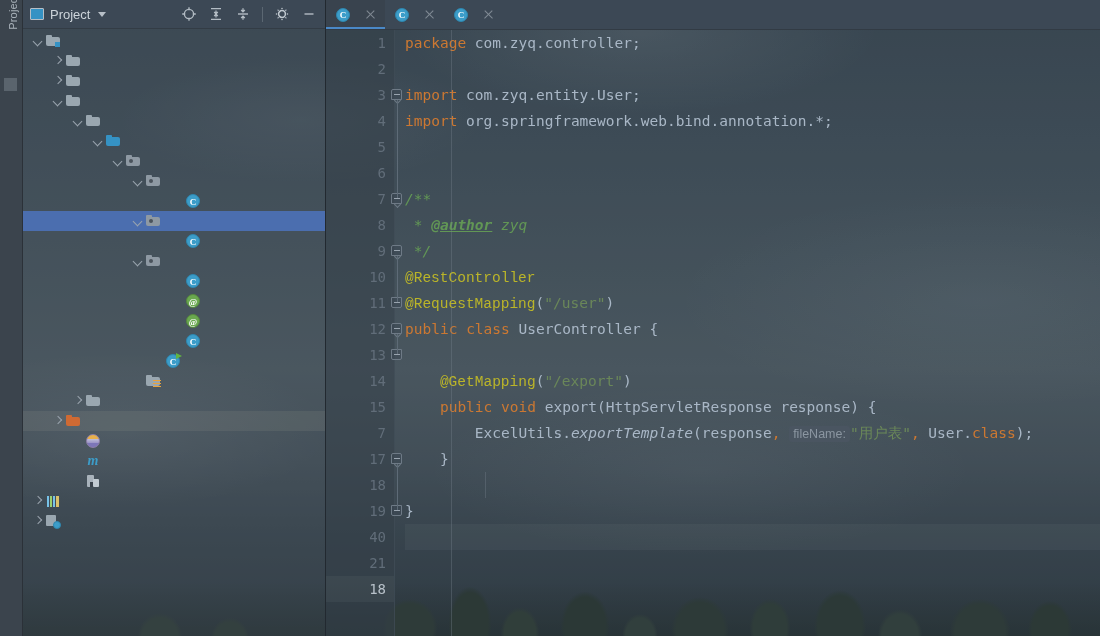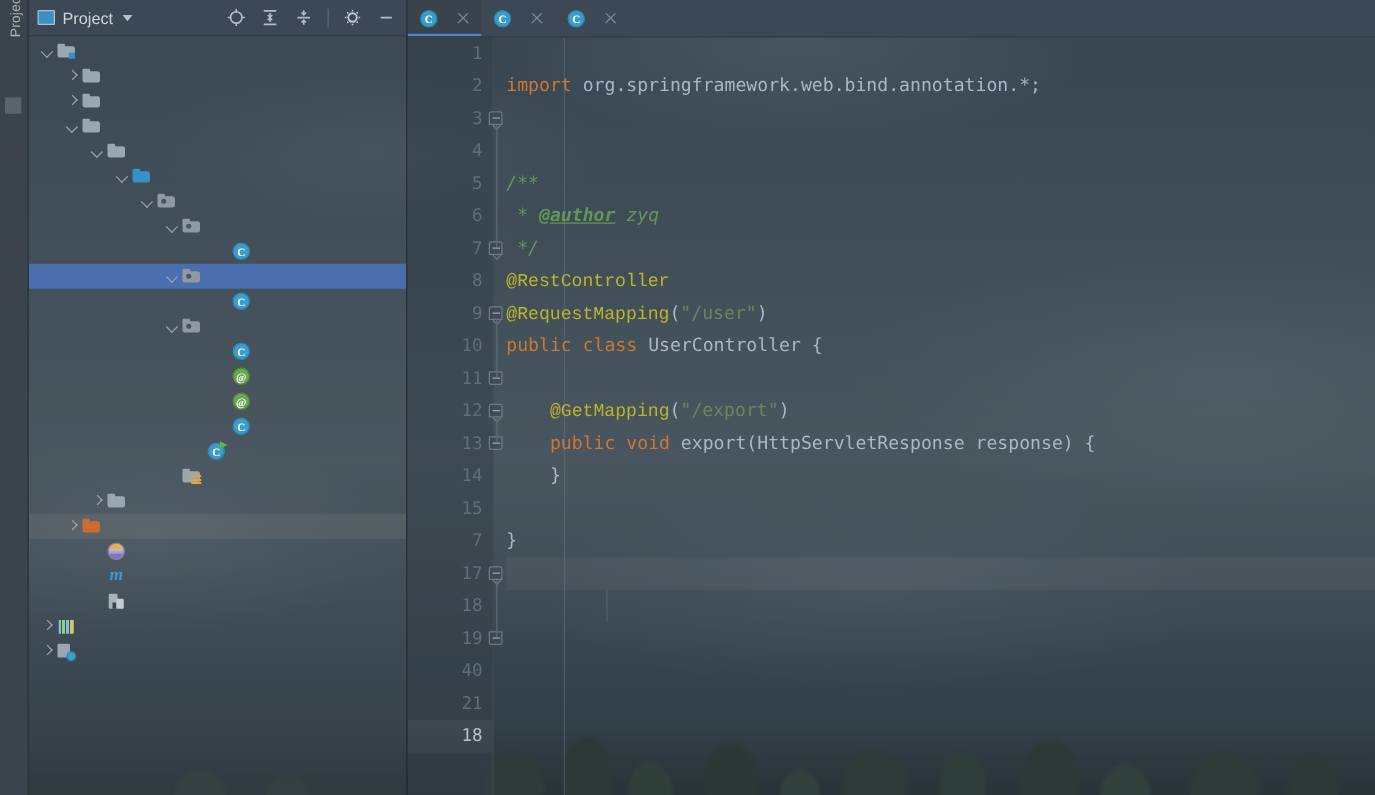--- a/index.html
+++ b/index.html
@@ -717,33 +717,36 @@
           <div class="gline">21</div>
           <div class="gline cur">18</div>
           <div class="foldline" style="top: 70px; height: 98px;"></div>
           <div class="foldline" style="top: 226px; height: 46px;"></div>
           <div class="foldline" style="top: 304px; height: 20px;"></div>
           <div class="foldline" style="top: 434px; height: 46px;"></div>
         </div>
       <div class="code" id="code">
         <div class="indent-guide" style="left:56px;"></div>
         <div class="indent-guide" style="left:90px; top:442px; height:26px;"></div>
+      <div class="cline"><span class="cls"><span class="kw">package</span> com.zyq.controller;</span></div>
           <div class="cline"><span class="cls"></span></div>
+          <div class="cline"><span class="cls"><span class="kw">import</span> com.zyq.entity.User;</span></div>
           <div class="cline"><span class="cls"><span class="kw">import</span> org.springframework.web.bind.annotation.*;</span></div>
           <div class="cline"><span class="cls"></span></div>
           <div class="cline"><span class="cls"></span></div>
           <div class="cline"><span class="cmt">/**</span></div>
           <div class="cline"><span class="cmt"> * </span><span class="jdoc-tag">@author</span><span class="cmt"> zyq</span></div>
           <div class="cline"><span class="cmt"> */</span></div>
           <div class="cline"><span class="anno">@RestController</span><span class="cls"></span></div>
           <div class="cline"><span class="anno">@RequestMapping</span><span class="cls">(<span class="str">"/user"</span>)</span></div>
           <div class="cline"><span class="cls"><span class="kw">public</span> <span class="kw">class</span> UserController {</span></div>
           <div class="cline"><span class="cls"></span></div>
           <div class="cline">    <span class="anno">@GetMapping</span><span class="cls">(<span class="str">"/export"</span>)</span></div>
           <div class="cline"><span class="cls">    <span class="kw">public</span> <span class="kw">void</span> export(HttpServletResponse response) {</span></div>
+          <div class="cline"><span class="cls">        ExcelUtils.</span><span class="mtd">exportTemplate</span><span class="cls">(response</span><span class="kw">,</span><span class="cls"> </span><span class="hint">fileName:</span><span class="str">"用户表"</span><span class="kw">,</span><span class="cls"> User.</span><span class="kw">class</span><span class="cls">);</span></div>
           <div class="cline"><span class="cls">    }</span></div>
           <div class="cline"><span class="cls"></span></div>
           <div class="cline"><span class="cls">}</span></div>
           <div class="cline cur"><span class="cls"></span></div>
         </div>
     </div>
   </div>
 </div>
 
 </body></html>

